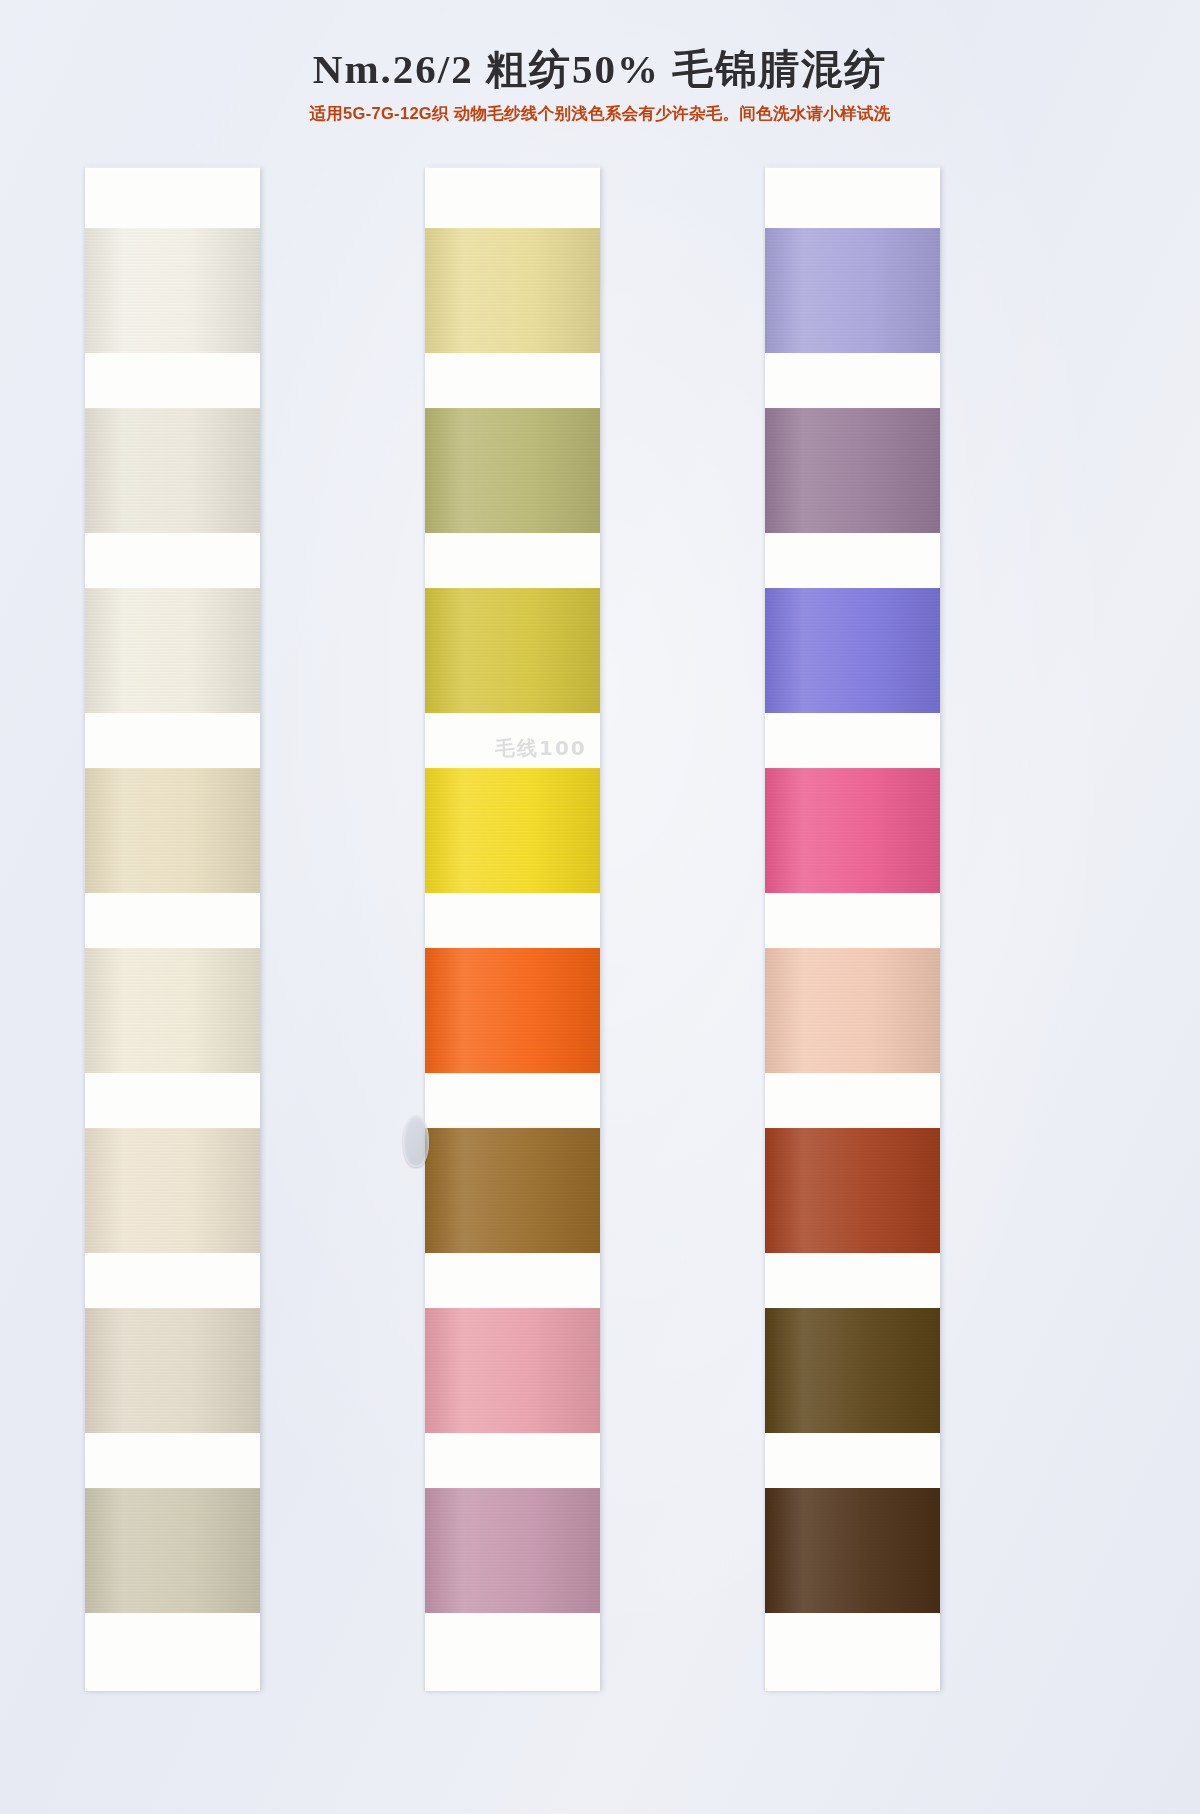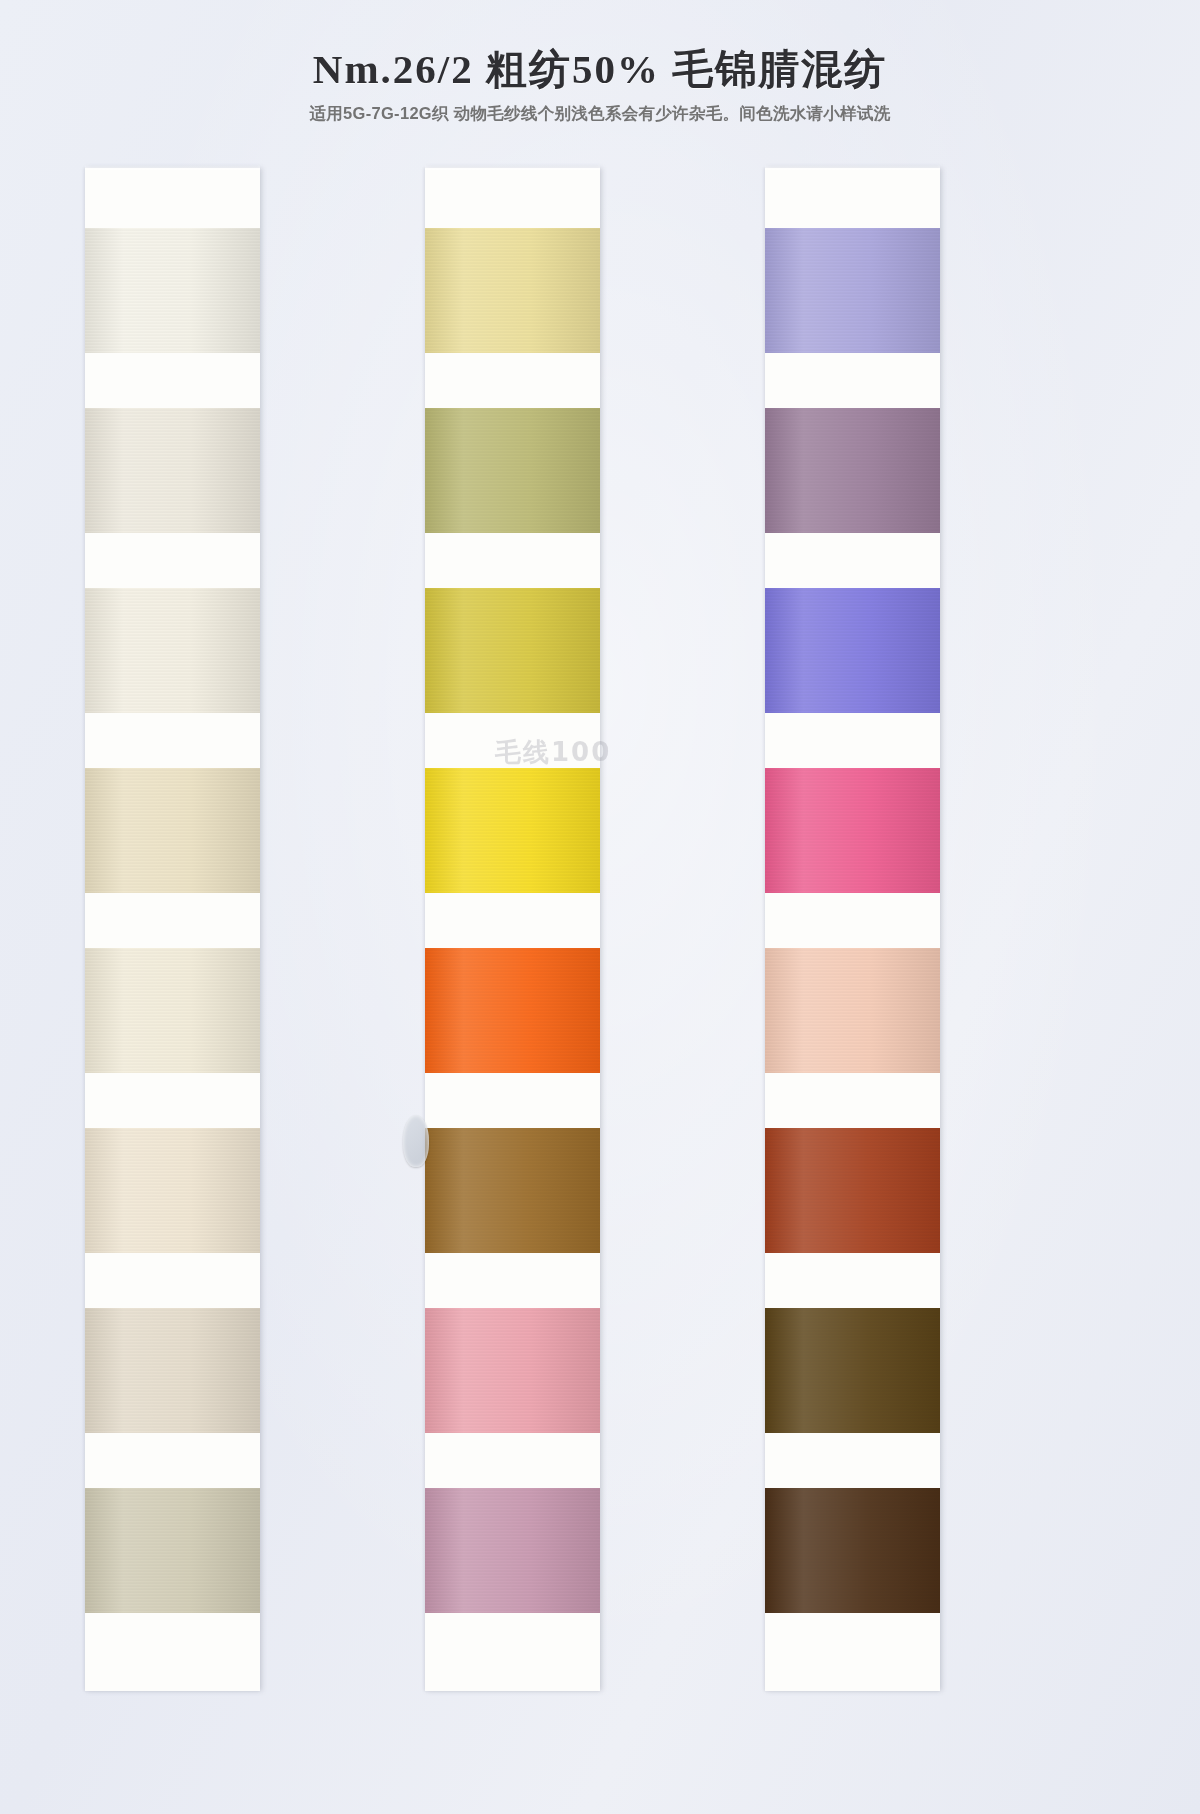--- a/index.html
+++ b/index.html
@@ -113,21 +113,21 @@
     font-size:19px;
     font-weight:bold;
     letter-spacing:1px;
     font-family:"DejaVu Sans","Liberation Sans",sans-serif;
   }
 
   
   .watermark{
     position:absolute;
     left:495px;top:735px;
-    font-size:26px;
+    font-size:20px;
     font-weight:bold;
     color:rgba(150,150,160,.30);
     letter-spacing:2px;
     pointer-events:none;
     font-family:"DejaVu Sans","Liberation Sans",sans-serif;
   }
   
   .clip{
     position:absolute;
     left:403px;top:1115px;
@@ -137,21 +137,21 @@
     box-shadow:inset 0 0 4px rgba(255,255,255,.8),0 1px 2px rgba(0,0,0,.18);
   }
 </style>
 </head>
 <body>
 
 <div id="page"></div>
 
 <div class="header">
   <div class="title" style="color: rgb(47, 47, 51);">Nm.26/2 粗纺50% 毛锦腈混纺</div>
-  <div class="note" style="color: #737373;">适用5G-7G-12G织 动物毛纱线个别浅色系会有少许杂毛。间色洗水请小样试洗</div>
+  <div class="note" style="color: #c2410c;">适用5G-7G-12G织 动物毛纱线个别浅色系会有少许杂毛。间色洗水请小样试洗</div>
 </div>
 
 <div class="col col-0">
   <div class="card">
     <div class="cap"></div>
   <div class="swatch" style="background: rgb(244, 242, 232);">
         <div class="threads"></div>
         <div class="sheen"></div>
         <div class="label" style="top: 24px;">
           <div class="code">275N</div>

